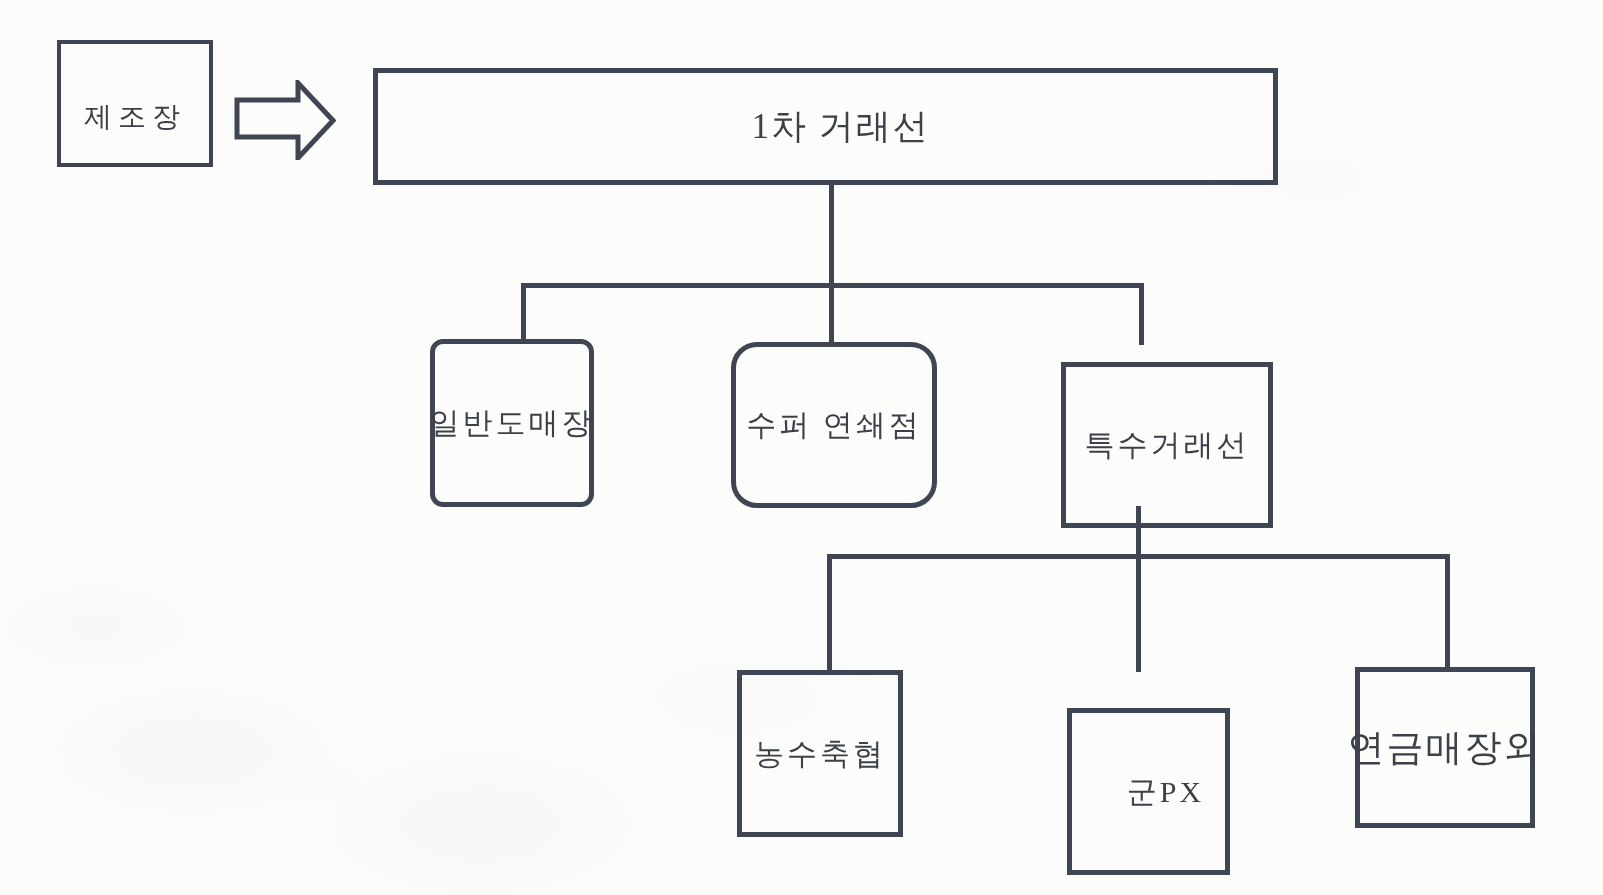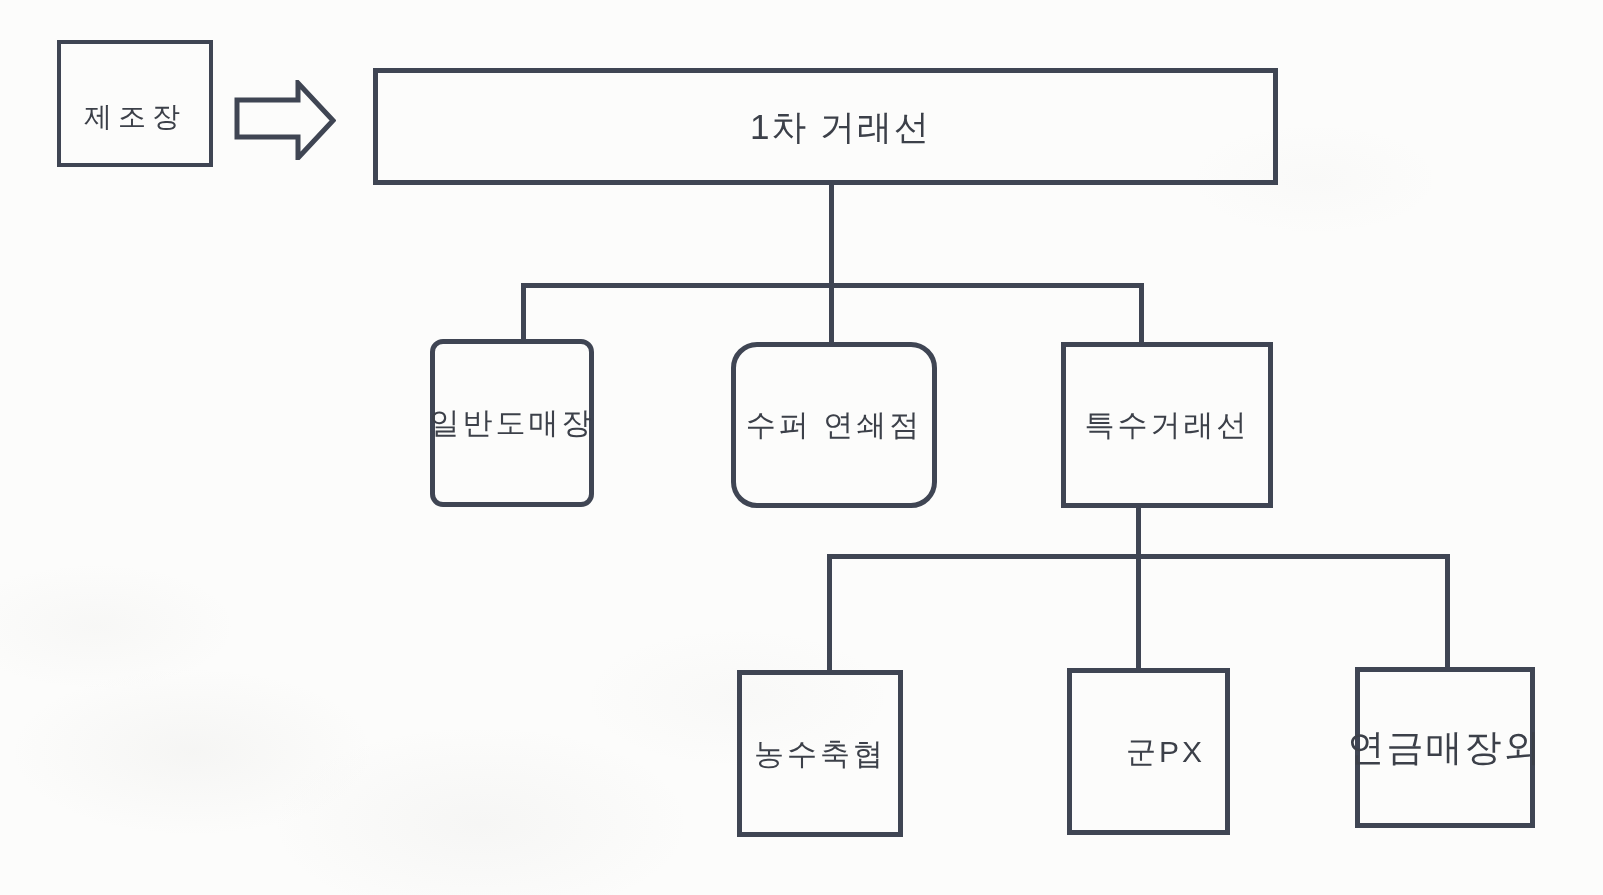--- a/index.html
+++ b/index.html
@@ -18,20 +18,21 @@
     width: 1603px; height: 895px;
     overflow: hidden;
     background-color: var(--paper);
     
     background-image:
       radial-gradient(ellipse 260px 120px at 12% 84%, rgba(160,160,152,0.07), rgba(160,160,152,0) 70%),
       radial-gradient(ellipse 300px 140px at 30% 92%, rgba(150,150,145,0.06), rgba(150,150,145,0) 70%),
       radial-gradient(ellipse 200px 90px  at 6% 70%,  rgba(160,160,152,0.05), rgba(160,160,152,0) 70%),
       radial-gradient(ellipse 220px 100px at 46% 78%, rgba(160,160,152,0.04), rgba(160,160,152,0) 70%),
       radial-gradient(ellipse 180px 80px  at 82% 20%, rgba(160,160,152,0.03), rgba(160,160,152,0) 70%);
+    font-family: Liberation Serif, serif;
   }
   .node {
     position: absolute;
     border: 5px solid var(--line);
     background: transparent;
     display: flex;
     align-items: center;
     justify-content: center;
   }
   .node .label {
@@ -41,23 +42,23 @@
     font-size: 30px;
     line-height: 1;
   }
   
   .n-mfg     { left: 57px;   top: 40px;  width: 156px; height: 127px; border-width: 4px; }
   .n-mfg .label { font-size: 28px; letter-spacing: 6px; padding-top: 26px; }
   .n-primary { left: 373px;  top: 68px;  width: 905px; height: 117px; }
   .n-primary .label { font-size: 35px; letter-spacing: 2px; margin-left: 30px; }
   .n-wholesale { left: 430px;  top: 339px; width: 164px; height: 168px; border-radius: 13px; }
   .n-super     { left: 731px;  top: 342px; width: 206px; height: 166px; border-radius: 26px; }
-  .n-special   { left: 1061px; top: 342px; width: 212px; height: 166px; }
+  .n-special   { left: 1061px; top: 362px; width: 212px; height: 166px; }
   .n-coop      { left: 737px;  top: 670px; width: 166px; height: 167px; }
-  .n-px        { left: 1067px; top: 668px; width: 163px; height: 167px; padding-left: 34px; }
+  .n-px        { left: 1067px; top: 708px; width: 163px; height: 167px; padding-left: 34px; }
   .n-pension   { left: 1355px; top: 667px; width: 180px; height: 161px; }
   .n-pension .label { font-size: 37px; letter-spacing: 2px; }
 
   
   .line { position: absolute; background: var(--line); }
   .l-v1   { left: 829px;  top: 185px; width: 5px;   height: 160px; }
   .l-bus1 { left: 521px;  top: 283px; width: 623px; height: 5px;  }
   .l-s1a  { left: 521px;  top: 283px; width: 5px;   height: 60px; }
   .l-s1c  { left: 1139px; top: 283px; width: 5px;   height: 62px; }
   .l-v2   { left: 1136px; top: 506px; width: 5px;   height: 166px; }

